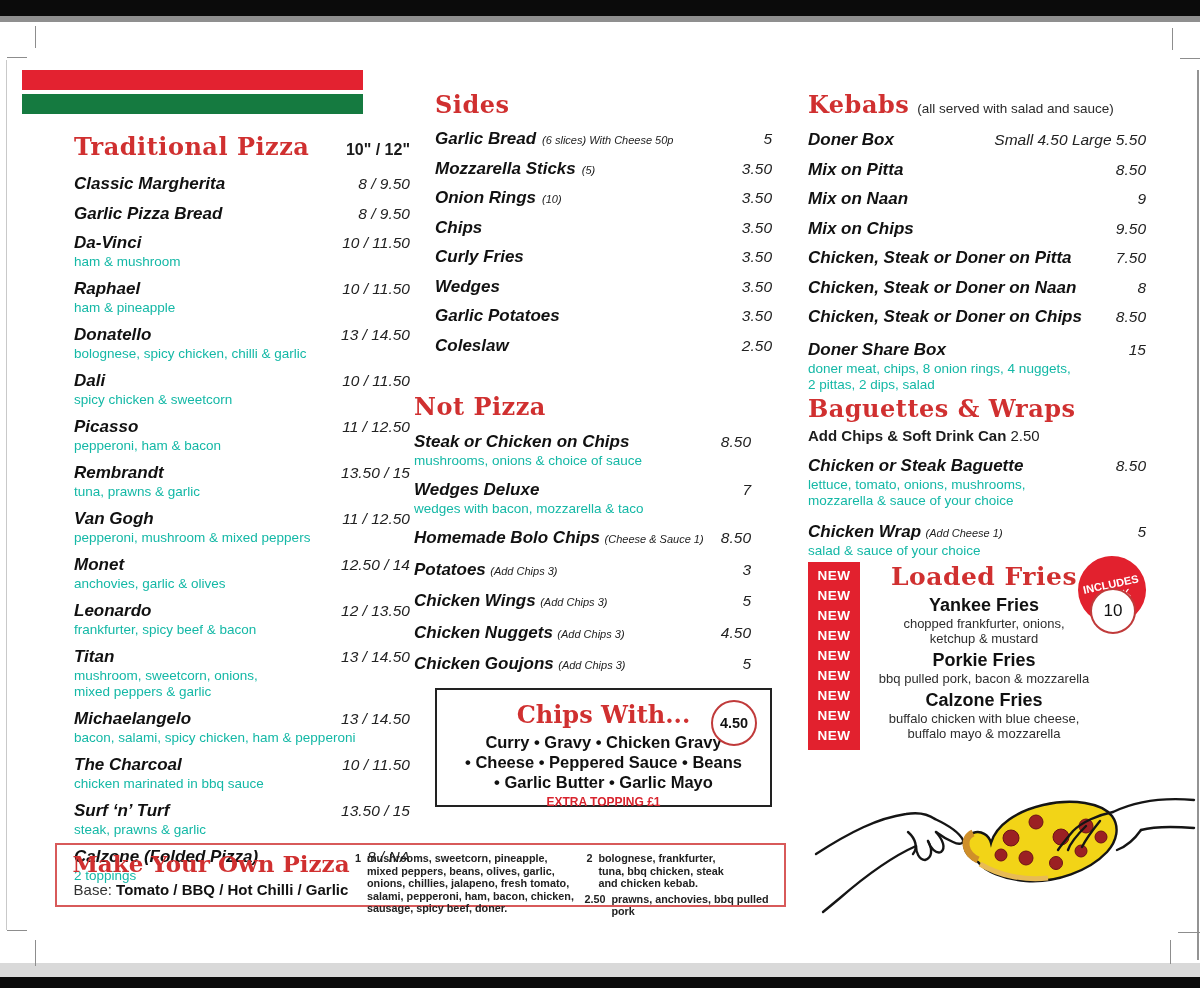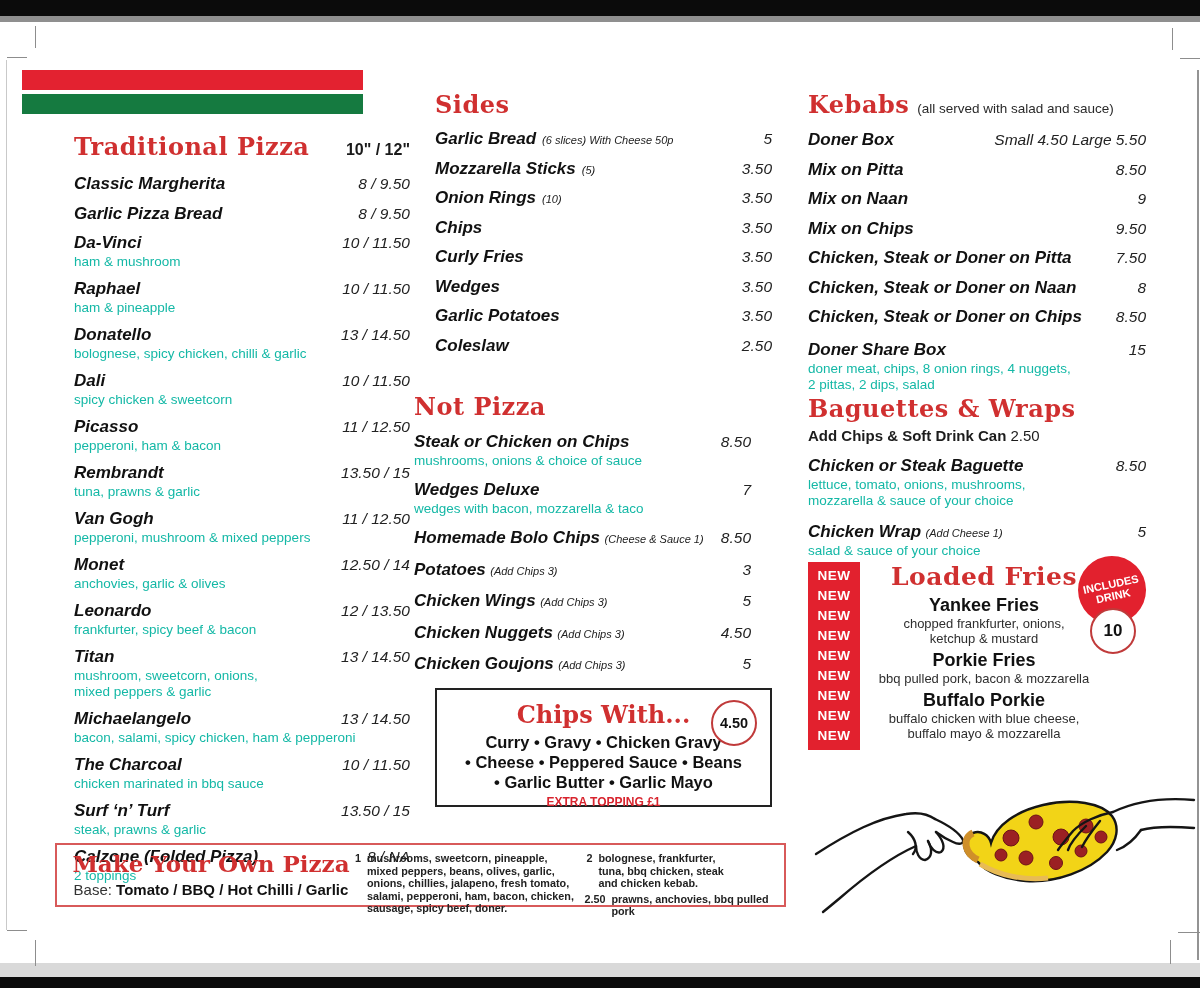--- a/index.html
+++ b/index.html
@@ -56,22 +56,22 @@
   .new-strip span { color:#fff; font-weight:700; font-size:13.5px; letter-spacing:.5px; line-height:1; }
 
   .loaded { position:absolute; left:858px; top:562px; width:252px; text-align:center; }
   .loaded .sec-title { font-size:25px; }
   .lf-name { font-weight:700; font-size:18px; color:#111; margin-top:4px; }
   .lf-desc { font-size:13px; color:#2e2e2e; line-height:15px; white-space:pre-line; }
 
   .drink-badge { position:absolute; left:1078px; top:556px; width:70px; height:104px; }
   .drink-top { position:absolute; left:0; top:0; width:68px; height:68px; background:#e2212e; border-radius:50%;
                display:flex; align-items:center; justify-content:center; text-align:center; color:#fff; font-weight:700; font-size:11px; line-height:12px; transform:rotate(-12deg); }
-  .drink-price { position:absolute; left:12px; top:52px; width:46px; height:46px; background:#fff; border:2px solid #c03a3a; border-radius:50%;
-                 display:flex; align-items:center; justify-content:center; font-weight:700; font-size:17px; color:#111; }
+  .drink-price { position:absolute; left:12px; top:32px; width:46px; height:46px; background:#fff; border:2px solid #c03a3a; border-radius:50%;
+                 display:flex; align-items:center; justify-content:center; font-weight:400; font-size:17px; color:#111; }
 
   .illu { position:absolute; left:810px; top:742px; width:388px; height:186px; }
 </style>
 </head>
 <body>
 
 <div class="page"></div>
 <div class="page-top-line"></div>
 <div class="page-bottom-strip"></div>
 <div class="edge-left"></div>
@@ -449,21 +449,21 @@
   <div>
       <div class="lf-name">Yankee Fries</div>
       <div class="lf-desc">chopped frankfurter, onions,
 ketchup &amp; mustard</div>
     </div>
   <div>
       <div class="lf-name">Porkie Fries</div>
       <div class="lf-desc">bbq pulled pork, bacon &amp; mozzarella</div>
     </div>
   <div>
-      <div class="lf-name">Buffalo Porkie</div>
+      <div class="lf-name">Calzone Fries</div>
       <div class="lf-desc">buffalo chicken with blue cheese,
 buffalo mayo &amp; mozzarella</div>
     </div>
 </div>
 
 <div class="drink-badge">
   <div class="drink-top">INCLUDES DRINK</div>
   <div class="drink-price">10</div>
 </div>
 

